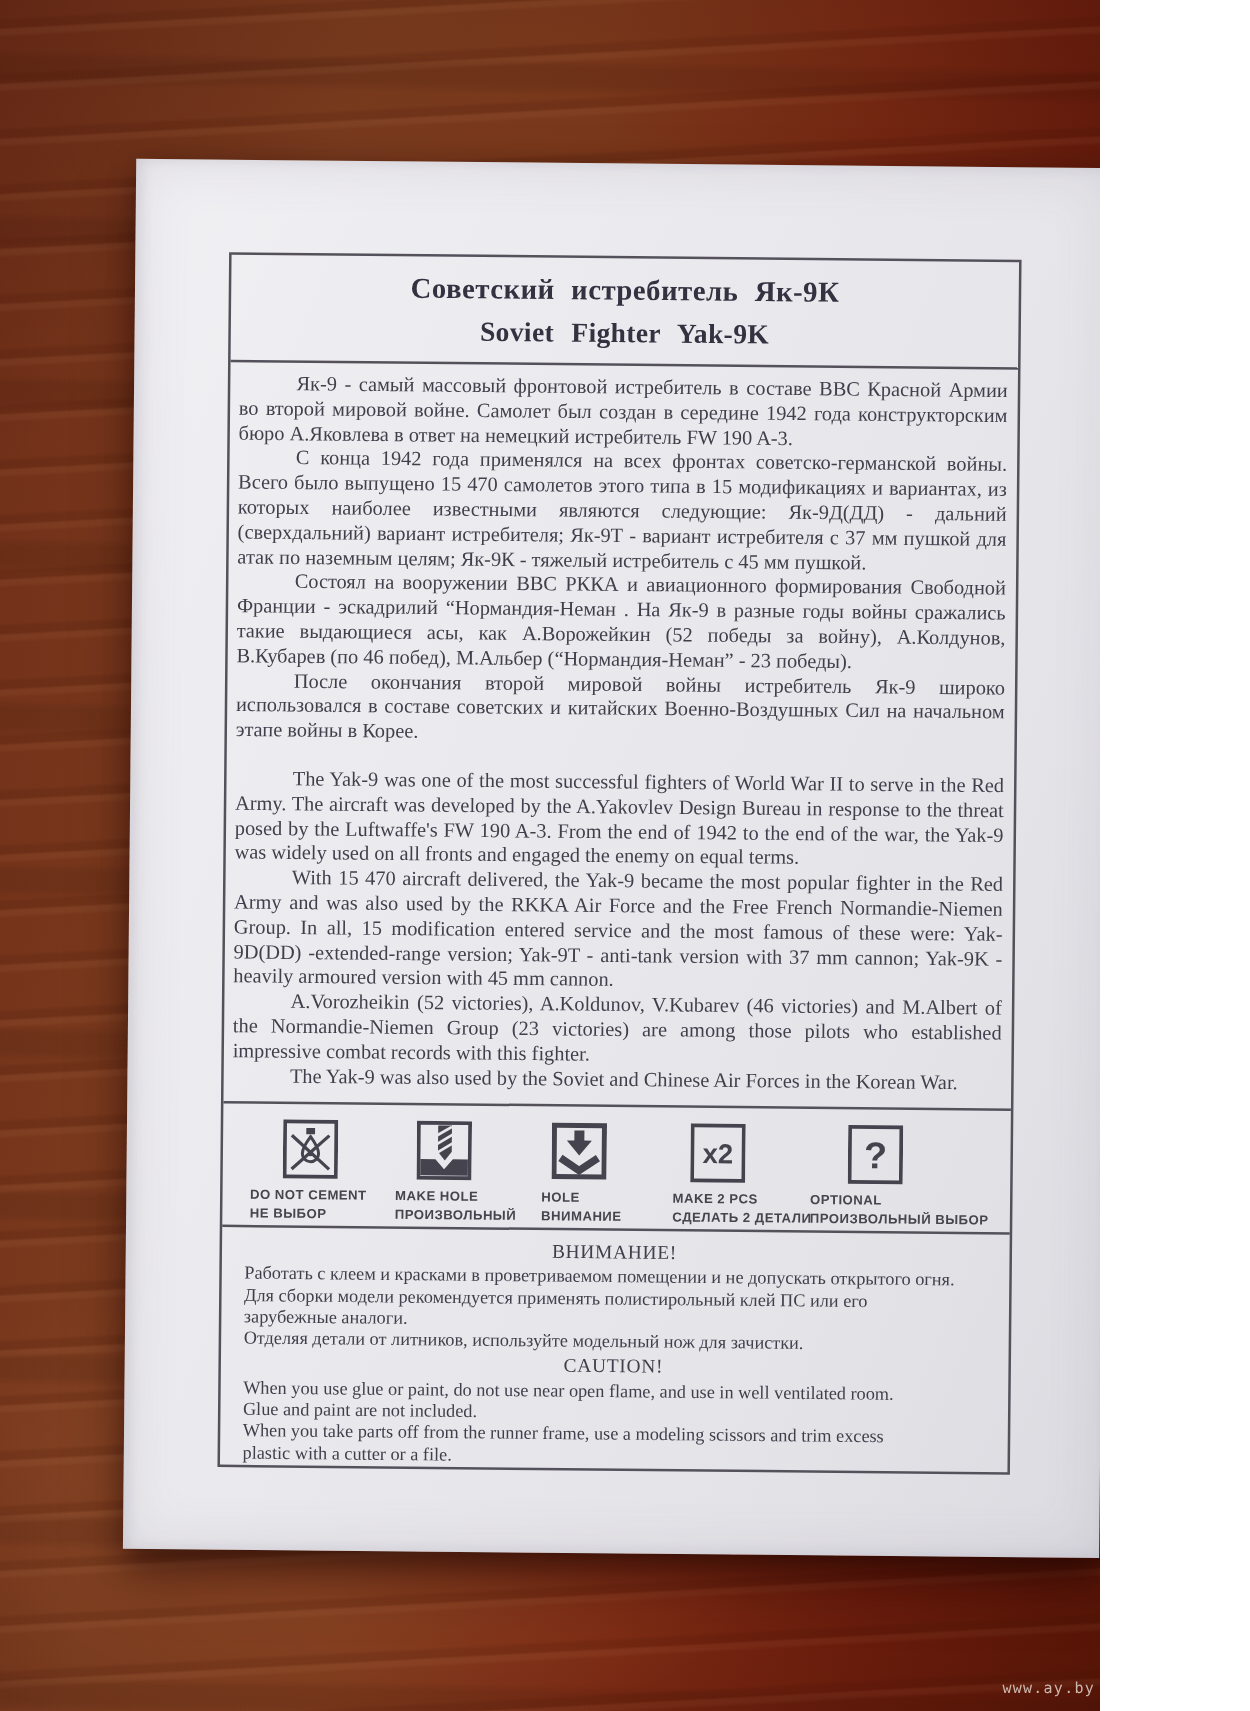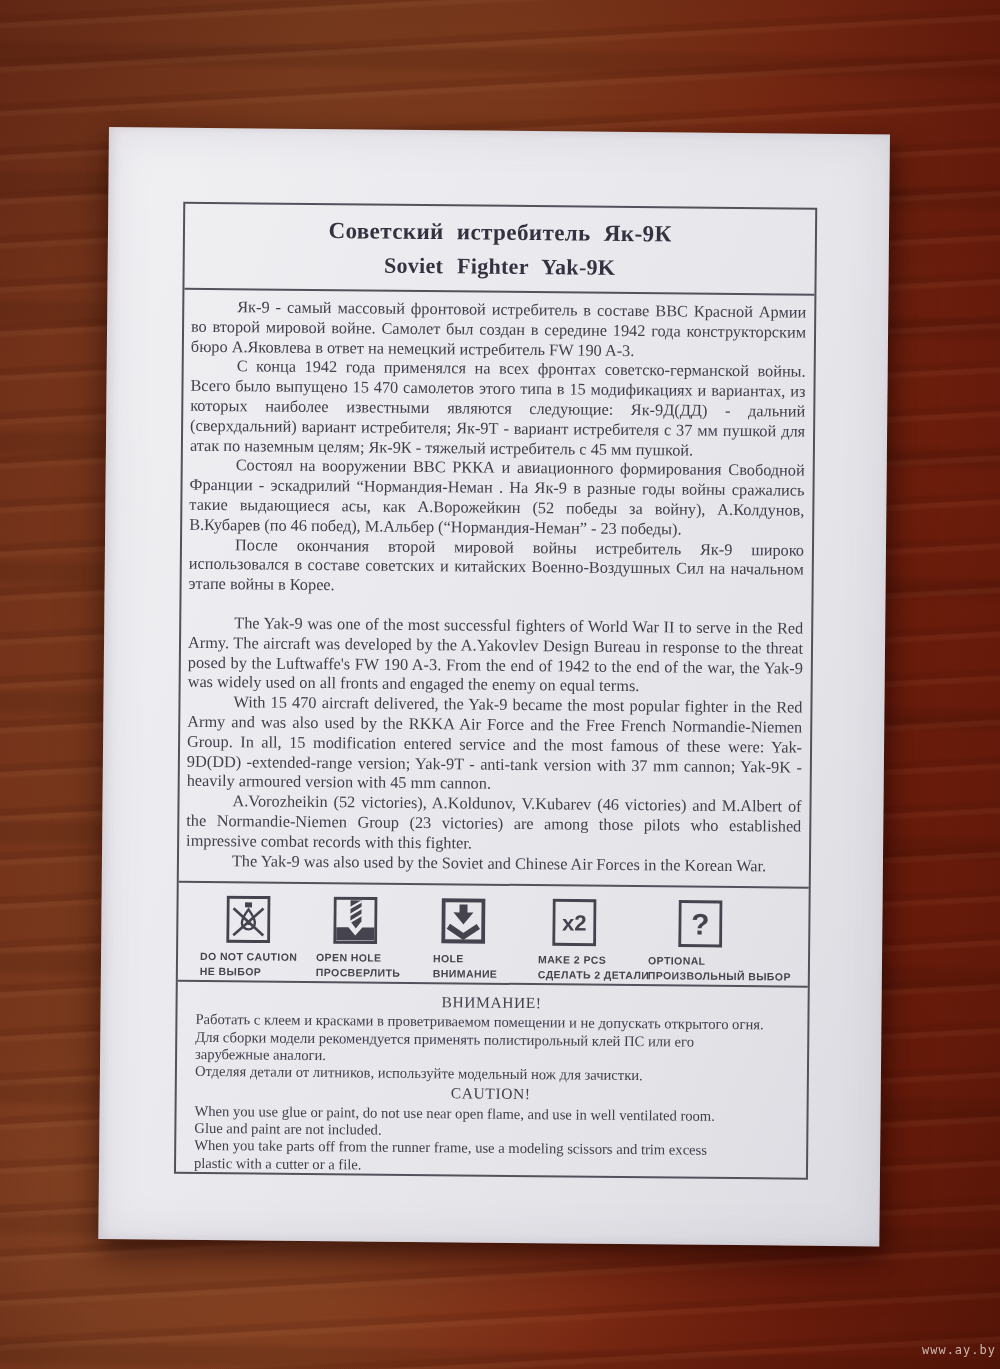--- a/index.html
+++ b/index.html
@@ -1,18 +1,18 @@
 <!DOCTYPE html>
 <html><head>
 <meta charset="utf-8">
 <style>
   html,body{margin:0;padding:0;}
   .scene{
     position:relative;
-    width:1000px;height:1369px;
+    width:880px;height:1369px;
     overflow:hidden;
     background-color:#76301a;
     background-image:
       repeating-linear-gradient(177deg,
         rgba(60,15,2,0.00) 0px, rgba(60,15,2,0.00) 14px,
         rgba(60,15,2,0.14) 17px, rgba(60,15,2,0.14) 22px,
         rgba(255,200,150,0.05) 24px, rgba(255,200,150,0.05) 27px,
         rgba(60,15,2,0.00) 30px, rgba(60,15,2,0.00) 44px),
       repeating-linear-gradient(181deg,
         rgba(30,8,0,0.00) 0px, rgba(30,8,0,0.00) 55px,
@@ -137,37 +137,37 @@
         <div class="sym" style="left:22px">
           <svg width="44" height="48" viewBox="0 0 44 48" style="margin-left:26px">
             <rect class="ic" x="1.5" y="2" width="41" height="44" fill="none" stroke-width="3"></rect>
             <rect x="18.5" y="7" width="7" height="5" fill="#45434d"></rect>
             <path class="ic" d="M22 14 C18 19.5 15.5 23.5 15.5 27.5 a6.5 6.5 0 0 0 13 0 C28.5 23.5 26 19.5 22 14 Z" fill="none" stroke-width="2.4"></path>
             <circle cx="22" cy="27.5" r="2.2" fill="#45434d"></circle>
             <line class="ic" x1="7" y1="13" x2="37" y2="40" stroke-width="2.6"></line>
             <line class="ic" x1="37" y1="13" x2="7" y2="40" stroke-width="2.6"></line>
           </svg>
           <div class="symlabel">
-            <div>DO NOT CAUTION</div>
+            <div>DO NOT CEMENT</div>
             <div>НЕ ВЫБОР</div>
           </div>
         </div>
 
         <div class="sym" style="left:138px">
           <svg width="44" height="48" viewBox="0 0 44 48" style="margin-left:17px">
             <rect class="ic" x="1.5" y="2" width="41" height="44" fill="none" stroke-width="3"></rect>
             <path d="M3 44 L3 31 L15 31 L22 39 L29 31 L41 31 L41 44 Z" fill="#45434d"></path>
             <polygon points="17,4 28,4 28,25 22.5,32 17,25" fill="#45434d"></polygon>
             <line x1="16" y1="12" x2="28" y2="5" stroke="#e9e8ec" stroke-width="2.2"></line>
             <line x1="16" y1="19" x2="29" y2="11" stroke="#e9e8ec" stroke-width="2.2"></line>
             <line x1="16" y1="26" x2="29" y2="18" stroke="#e9e8ec" stroke-width="2.2"></line>
           </svg>
           <div class="symlabel">
-            <div>OPEN HOLE</div>
-            <div>ПРОСВЕРЛИТЬ</div>
+            <div>MAKE HOLE</div>
+            <div>ПРОИЗВОЛЬНЫЙ</div>
           </div>
         </div>
 
         <div class="sym" style="left:255px">
           <svg width="44" height="48" viewBox="0 0 44 48" style="margin-left:8px">
             <rect class="ic" x="2" y="3" width="40" height="41" fill="none" stroke-width="4"></rect>
             <path d="M18 7 L26 7 L26 15 L32 15 L22 27 L12 15 L18 15 Z" fill="#45434d"></path>
             <path class="ic" d="M7 29 L22 39 L37 29" fill="none" stroke-width="6"></path>
           </svg>
           <div class="symlabel">

